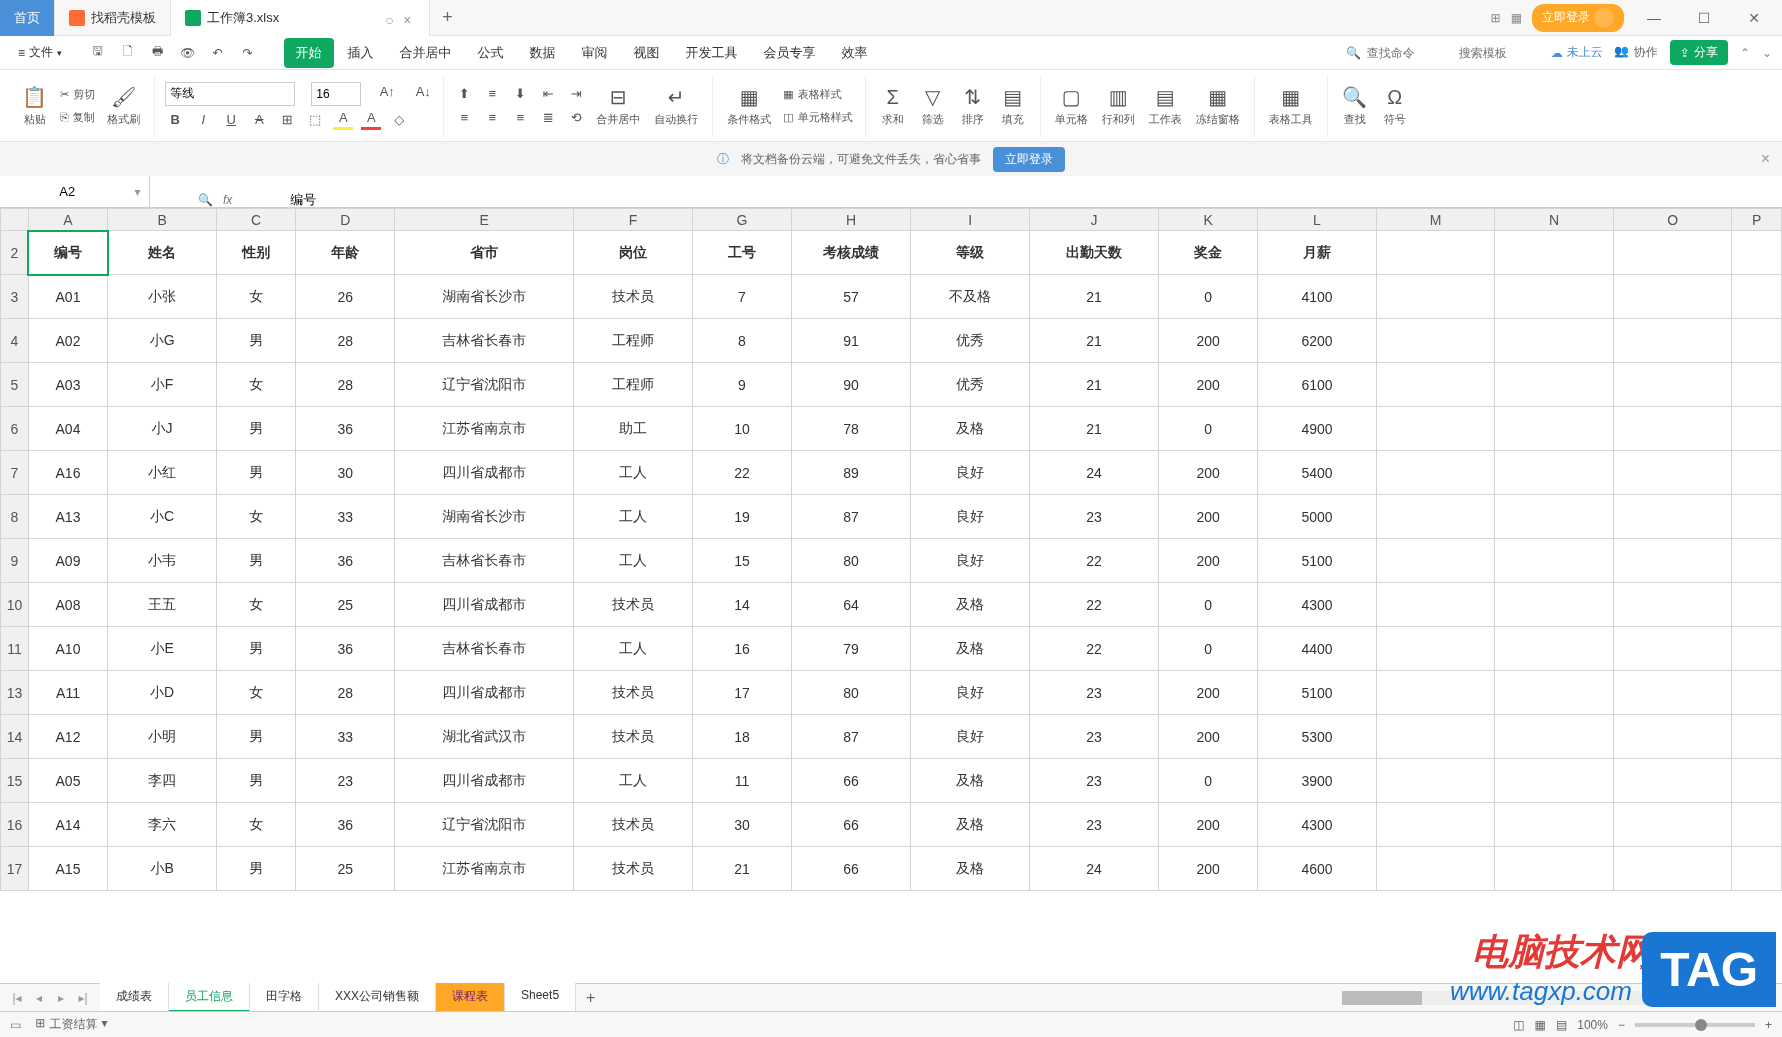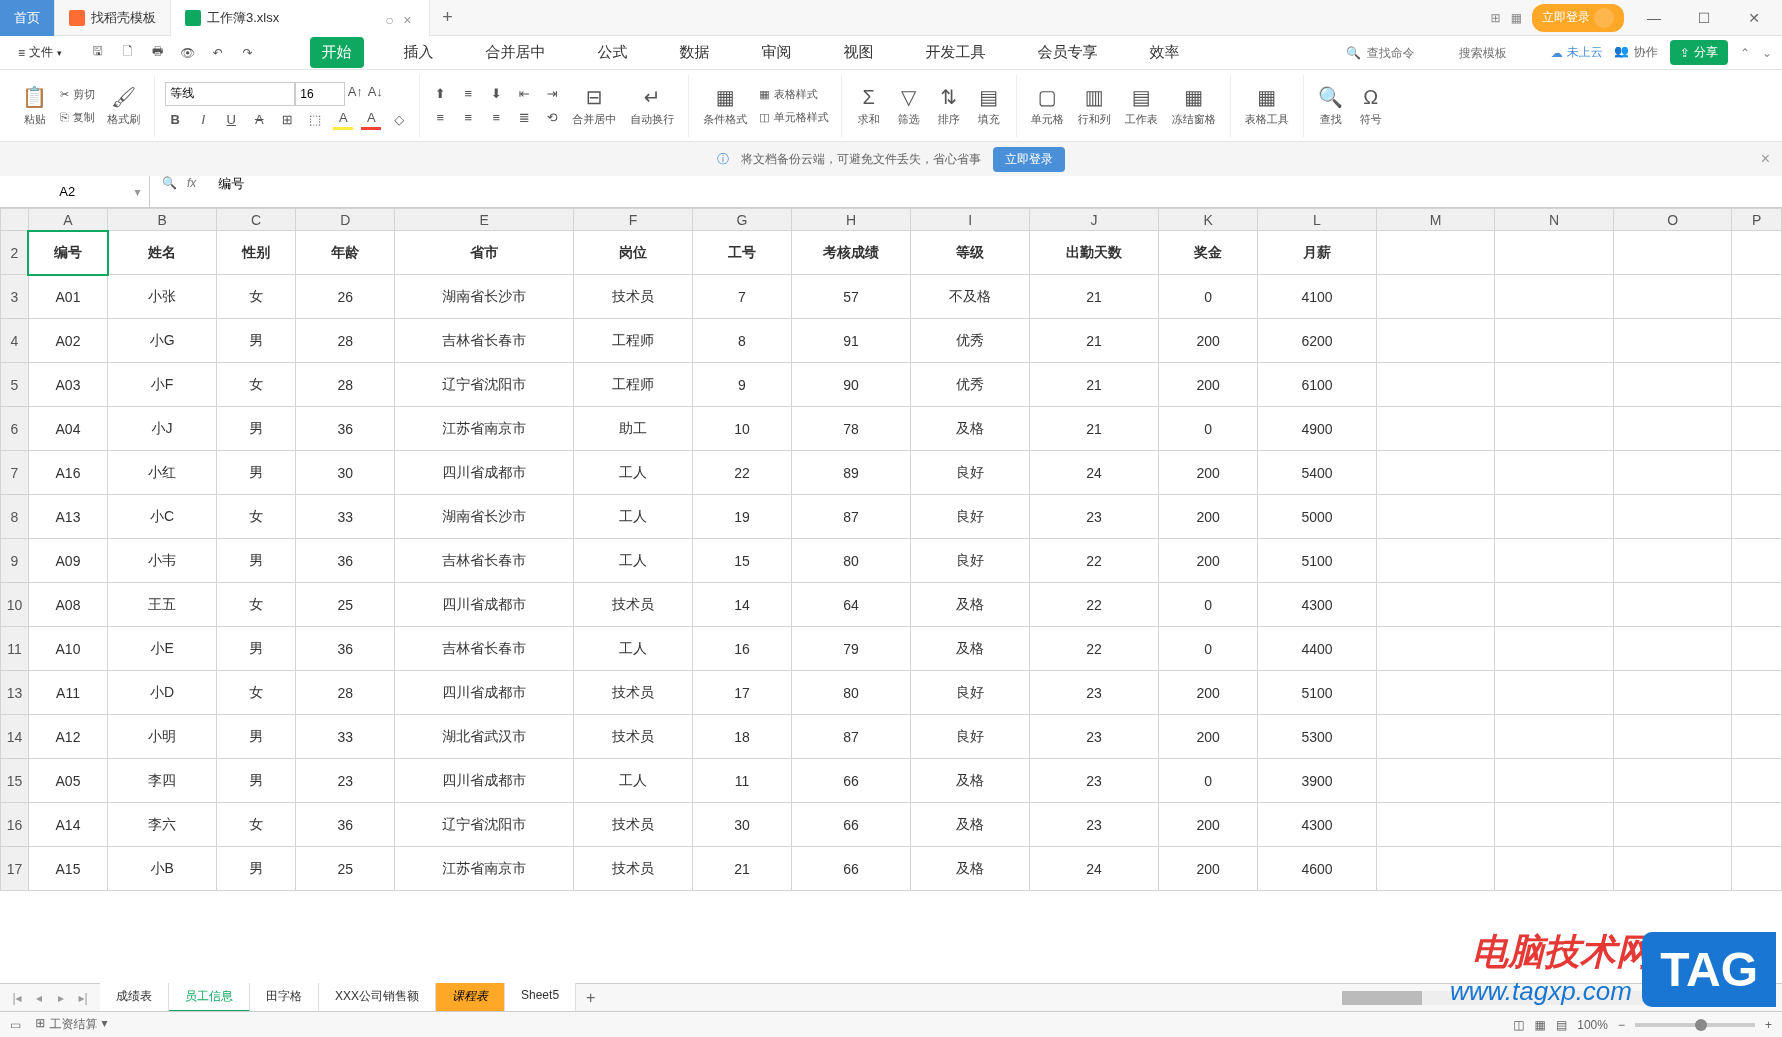--- a/index.html
+++ b/index.html
@@ -20,50 +20,50 @@
 .avatar { width:20px; height:20px; background:#ffb74d; border-radius:50%; }
 .win-btn { width:40px; height:30px; display:flex; align-items:center; justify-content:center; color:#666; font-size:14px; }
 
 
 .menubar { height:34px; display:flex; align-items:center; padding:0 10px; gap:4px; border-bottom:1px solid #e5e5e5; }
 .menu-left { display:flex; align-items:center; gap:8px; }
 .menu-file { display:flex; align-items:center; gap:4px; padding:4px 8px; }
 .qat { display:flex; gap:10px; padding:0 10px; }
 .qat-btn { width:20px; height:20px; color:#555; display:flex; align-items:center; justify-content:center; }
 .menu-tabs { display:flex; gap:2px; margin-left:8px; }
-.menu-tab { padding:6px 12px; font-size:15px; color:#333;margin-left:26px; }
+.menu-tab { padding:6px 12px; font-size:13px; color:#333; }
 .menu-tab.active { background:#0fa860; color:#fff; border-radius:4px; }
 .menu-right { margin-left:auto; display:flex; align-items:center; gap:12px; }
 .search-box { display:flex; align-items:center; gap:6px; color:#999; }
 .search-box input { border:none; outline:none; font-size:12px; width:80px; }
 .cloud-link { color:#4a90d9; display:flex; align-items:center; gap:4px; }
 .share-btn { background:#0fa860; color:#fff; padding:4px 10px; border-radius:4px; display:flex; align-items:center; gap:4px; }
 
 
 .ribbon { height:72px; background:#fff; border-bottom:1px solid #e5e5e5; display:flex; align-items:center; padding:0 8px; }
 .ribbon-group { display:flex; align-items:center; padding:0 10px; border-right:1px solid #eee; height:62px; gap:6px; }
 .rbtn-big { display:flex; flex-direction:column; align-items:center; gap:2px; font-size:11px; color:#555; padding:2px 4px; }
 .rbtn-big .ico { width:26px; height:26px; display:flex; align-items:center; justify-content:center; font-size:20px; color:#555; }
 .rbtn-sm { display:flex; align-items:center; gap:4px; font-size:11px; color:#555; padding:2px; }
 .rbtn-col { display:flex; flex-direction:column; gap:4px; }
-.font-sel { display:flex; gap:0; }
+.font-sel { display:flex; gap:16px; }
 .font-sel select, .font-sel input { border:1px solid #ccc; height:24px; font-size:12px; padding:0 4px; }
 .font-name { width:130px; }
 .font-size { width:50px; }
 .btn-row { display:flex; gap:8px; align-items:center; }
 .mini-btn { width:20px; height:20px; display:flex; align-items:center; justify-content:center; color:#555; font-size:13px; }
 .color-btn { display:flex; align-items:center; border-bottom:3px solid; padding-bottom:1px; }
 
 
 .banner { height:34px; background:#f5f5f5; display:flex; align-items:center; justify-content:center; gap:12px; font-size:12px; color:#666; position:relative; }
 .banner-btn { background:#4a90d9; color:#fff; padding:4px 12px; border-radius:4px; }
 .banner-close { position:absolute; right:12px; color:#999; font-size:16px; }
 
 
-.formula-bar { height:32px; display:flex; align-items:flex-start; border-bottom:1px solid #ccc; }
+.formula-bar { height:32px; display:flex; align-items:flex-end; border-bottom:1px solid #ccc;gap:36px; }
 .name-box { width:150px; border-right:1px solid #ccc; height:100%; display:flex; align-items:center; }
 .name-box input { border:none; outline:none; width:100%; text-align:center; font-size:13px; }
 .name-box-drop { width:16px; color:#999; }
 .fx-btns { display:flex; gap:10px; padding:0 12px; color:#777; }
 .fx-input { flex:1; border:none; outline:none; padding:0 10px; font-size:13px; }
 
 
 .grid-wrap { position:relative; height:780px; overflow:hidden; }
 .grid { border-collapse:collapse; table-layout:fixed; }
 .grid th, .grid td { border:1px solid #d4d4d4; font-size:14px; text-align:center; overflow:hidden; white-space:nowrap; }
@@ -74,21 +74,21 @@
 .header-row .data-cell { font-weight:bold; }
 .active-cell { outline:2px solid #0fa860; outline-offset:-1px; }
 
 
 .sheet-bar { position:absolute; bottom:26px; left:0; right:0; height:28px; background:#f7f7f7; border-top:1px solid #ccc; display:flex; align-items:center; }
 .sheet-nav { display:flex; gap:4px; padding:0 8px; }
 .sheet-nav-btn { width:18px; color:#999; display:flex; justify-content:center; }
 .sheet-tabs { display:flex; }
 .sheet-tab { padding:5px 16px; font-size:12px; border-right:1px solid #ddd; background:#fff; }
 .sheet-tab.active { color:#0fa860; border-bottom:2px solid #0fa860;text-align:center; }
-.sheet-tab.highlight { background:#ffa726; color:#000000;font-style:italic; }
+.sheet-tab.highlight { background:#ffa726; color:#701a75; }
 .sheet-add { padding:0 10px; font-size:16px; color:#666; }
 .hscroll { margin-left:auto; width:420px; height:14px; background:#eee; position:relative; margin-right:20px; }
 .hscroll-thumb { position:absolute; left:0; width:80px; height:100%; background:#bbb; }
 
 
 .status-bar { position:absolute; bottom:0; left:0; right:0; height:26px; background:#f7f7f7; border-top:1px solid #ccc; display:flex; align-items:center; padding:0 10px; gap:14px; font-size:12px; color:#666; }
 .status-right { margin-left:auto; display:flex; align-items:center; gap:10px; }
 .zoom-slider { width:120px; height:4px; background:#ccc; position:relative; }
 .zoom-thumb { position:absolute; left:50%; top:-4px; width:12px; height:12px; background:#888; border-radius:50%; }
 

